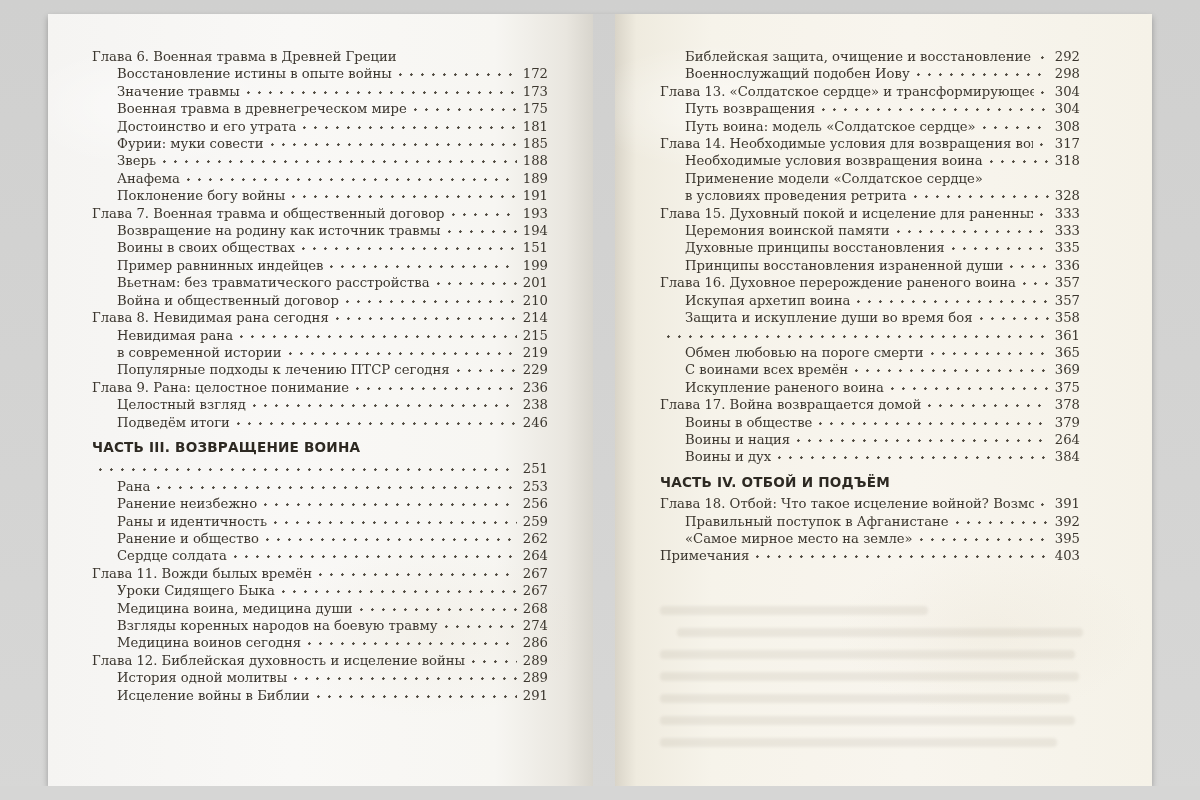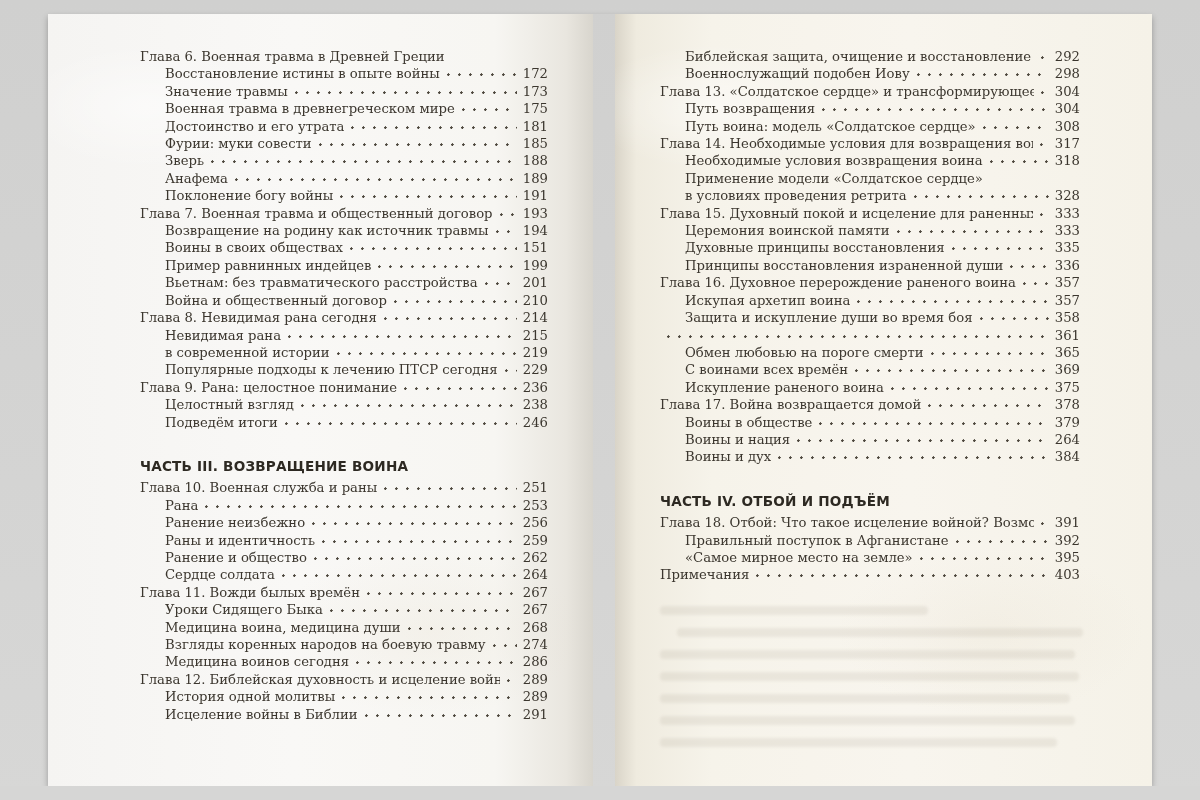--- a/index.html
+++ b/index.html
@@ -28,21 +28,21 @@
   }
   .page {
     position: relative;
     height: 100%;
     box-sizing: border-box;
     overflow: hidden;
   }
   .page-left {
     width: 545px;
     background: linear-gradient(90deg, #f5f4f2 0%, #f9f8f6 45%, #f7f6f2 82%, #e9e6df 95%, #d8d5cd 100%);
-    padding: 34px 45px 0 92px;
+    padding: 34px 45px 0 44px;
   }
   .page-right {
     width: 537px;
     background: linear-gradient(90deg, #d9d4c8 0%, #efebdf 4%, #f6f3ea 18%, #f8f5ee 55%, #f5f2e8 100%);
     padding: 34px 72px 0 45px;
   }
   .gutter {
     width: 22px;
     height: 100%;
     background: linear-gradient(90deg,
@@ -72,21 +72,21 @@
   }
   .row.sub .label, .row.sub-first .label, .row.sub-cont .label {
     padding-left: 25px;
   }
   .row.part {
     font-family: "DejaVu Sans", "Liberation Sans", sans-serif;
     font-weight: bold;
     font-size: 13.6px;
     color: #2d2922;
     letter-spacing: 0.2px;
-    margin-top: 27px;
+    margin-top: 8px;
     margin-bottom: 4px;
   }
   .dots {
     flex: 1 1 10px;
     min-width: 6px;
     height: 11px;
     margin: 0 3px 0 7px;
     background-image: radial-gradient(circle at 1.4px 1.6px, #4d473d 1.05px, rgba(0,0,0,0) 1.45px);
     background-size: 11px 4px;
     background-repeat: repeat-x;
@@ -246,21 +246,20 @@
           </div>
           <div class="row sub">
             <span class="label">Подведём итоги</span>
             <span class="dots"></span>
             <span class="pagenum">246</span>
           </div>
           <div class="row part">
             <span class="label">ЧАСТЬ III. ВОЗВРАЩЕНИЕ ВОИНА</span>
           </div>
           <div class="row chapter">
-            <span class="label">Глава 10. Военная служба и раны</span>
             <span class="dots"></span>
             <span class="pagenum">251</span>
           </div>
           <div class="row sub">
             <span class="label">Рана</span>
             <span class="dots"></span>
             <span class="pagenum">253</span>
           </div>
           <div class="row sub">
             <span class="label">Ранение неизбежно</span>

